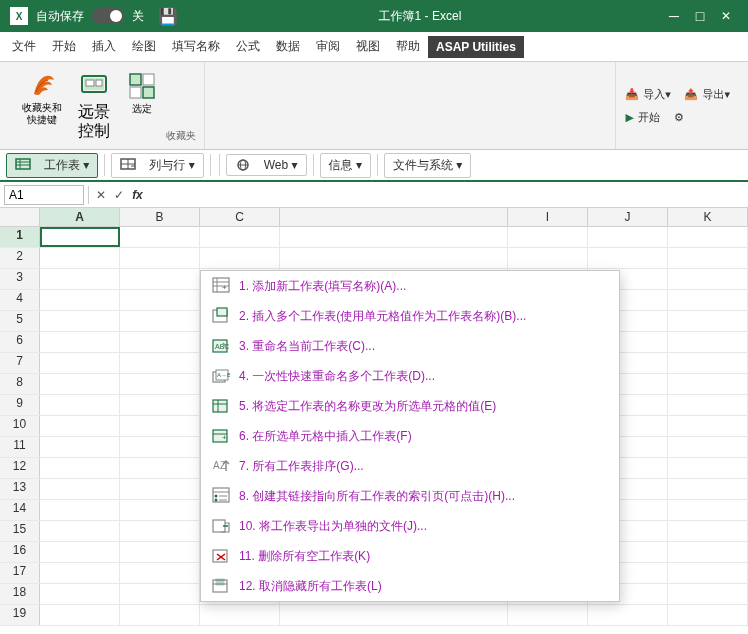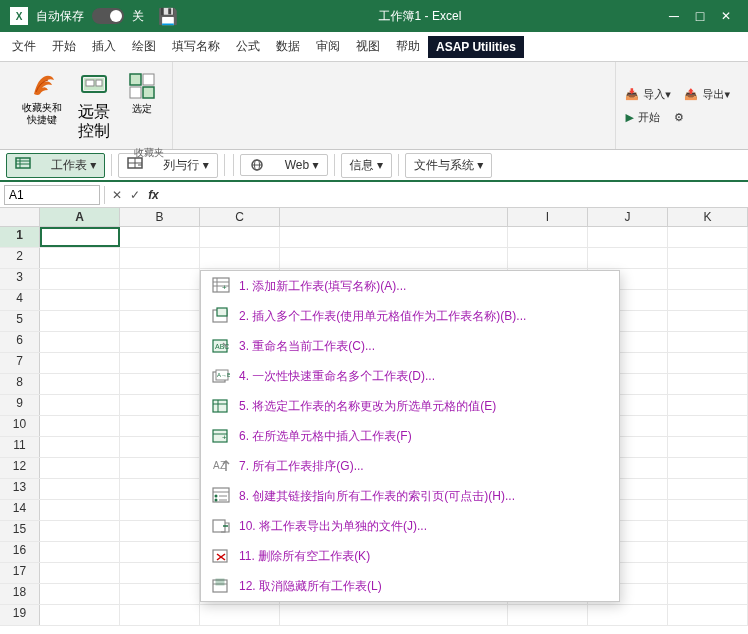--- a/index.html
+++ b/index.html
@@ -40,37 +40,37 @@
       padding: 0 4px;
     }
     .menu-item {
       padding: 4px 8px;
       cursor: pointer;
       font-size: 12px;
       color: #333;
       white-space: nowrap;
     }
     .menu-item.asap-active {
-      background: #0f172a; color: #fff; font-weight: bold;
+      background: #404040; color: #fff; font-weight: bold;
     }
 
     
     #ribbon {
       background: #f3f3f3;
       border-bottom: 1px solid #c8c8c8;
       height: 88px;
       display: flex;
       align-items: stretch;
       padding: 0 8px;
       position: relative;
     }
     .ribbon-group {
       display: flex;
-      flex-direction: column;
-      align-items: flex-end;
+      flex-direction: row;
+      align-items: flex-start;
       justify-content: flex-start;
       padding: 6px 8px;
       border-right: 1px solid #ddd;
       gap: 2px;
     }
     .ribbon-group-title {
       font-size: 10px;
       color: #666;
       margin-top: auto;
       padding-top: 2px;
@@ -96,40 +96,40 @@
     #asap-toolbar {
       background: #fff;
       border-bottom: 2px solid #217346;
       height: 32px;
       display: flex;
       align-items: center;
       gap: 4px;
       padding: 0 6px;
     }
     .asap-btn {
-      display: flex; align-items: flex-start; gap: 20px;
+      display: flex; align-items: center; gap: 13px;
       padding: 3px 8px; border: 1px solid #c8c8c8;
       background: #fff; cursor: pointer; font-size: 12px;
       border-radius: 2px; color: #333;
     }
     .asap-btn.active { background: #d6eadd; border-color: #217346; }
     .asap-separator { width: 1px; height: 22px; background: #d0d0d0; margin: 0 2px; }
 
     
     #formula-bar {
       height: 26px;
       display: flex;
       align-items: center;
       border-bottom: 1px solid #d0d0d0;
       background: #fff;
       padding: 0 4px;
       gap: 4px;
     }
     .name-box {
-      width: 96px; border: 1px solid #bbb; height: 20px;
+      width: 80px; border: 1px solid #bbb; height: 20px;
       display: flex; align-items: center; padding: 0 4px;
       font-size: 12px;
     }
     .formula-bar-sep { width: 1px; height: 18px; background: #ccc; }
     .formula-icons { display: flex; gap: 2px; align-items: center; }
     .formula-icon { font-size: 12px; color: #555; cursor: pointer; padding: 1px 3px; }
     .formula-input { flex: 1; border: none; outline: none; font-size: 12px; }
 
     
     #sheet-area {

